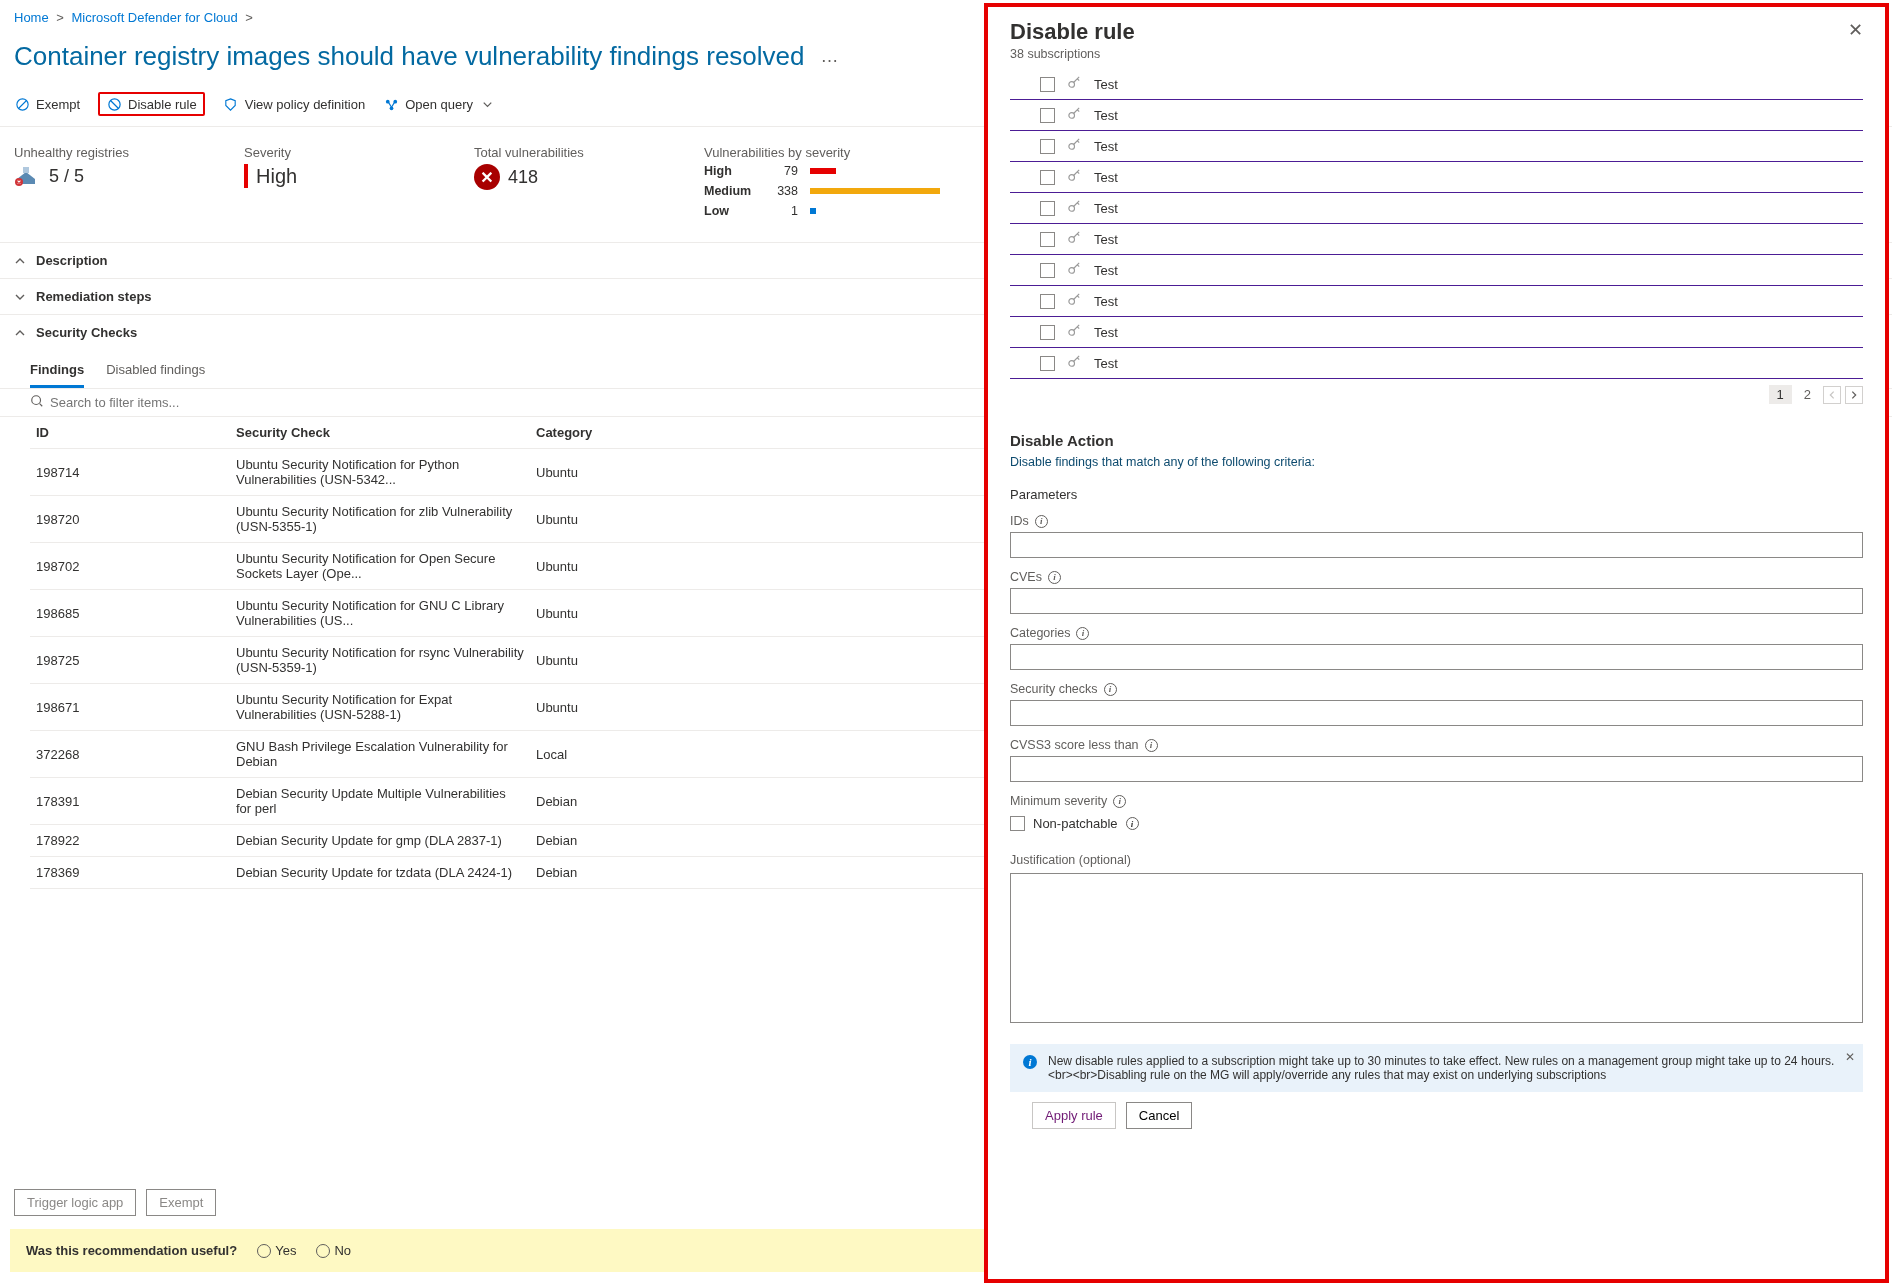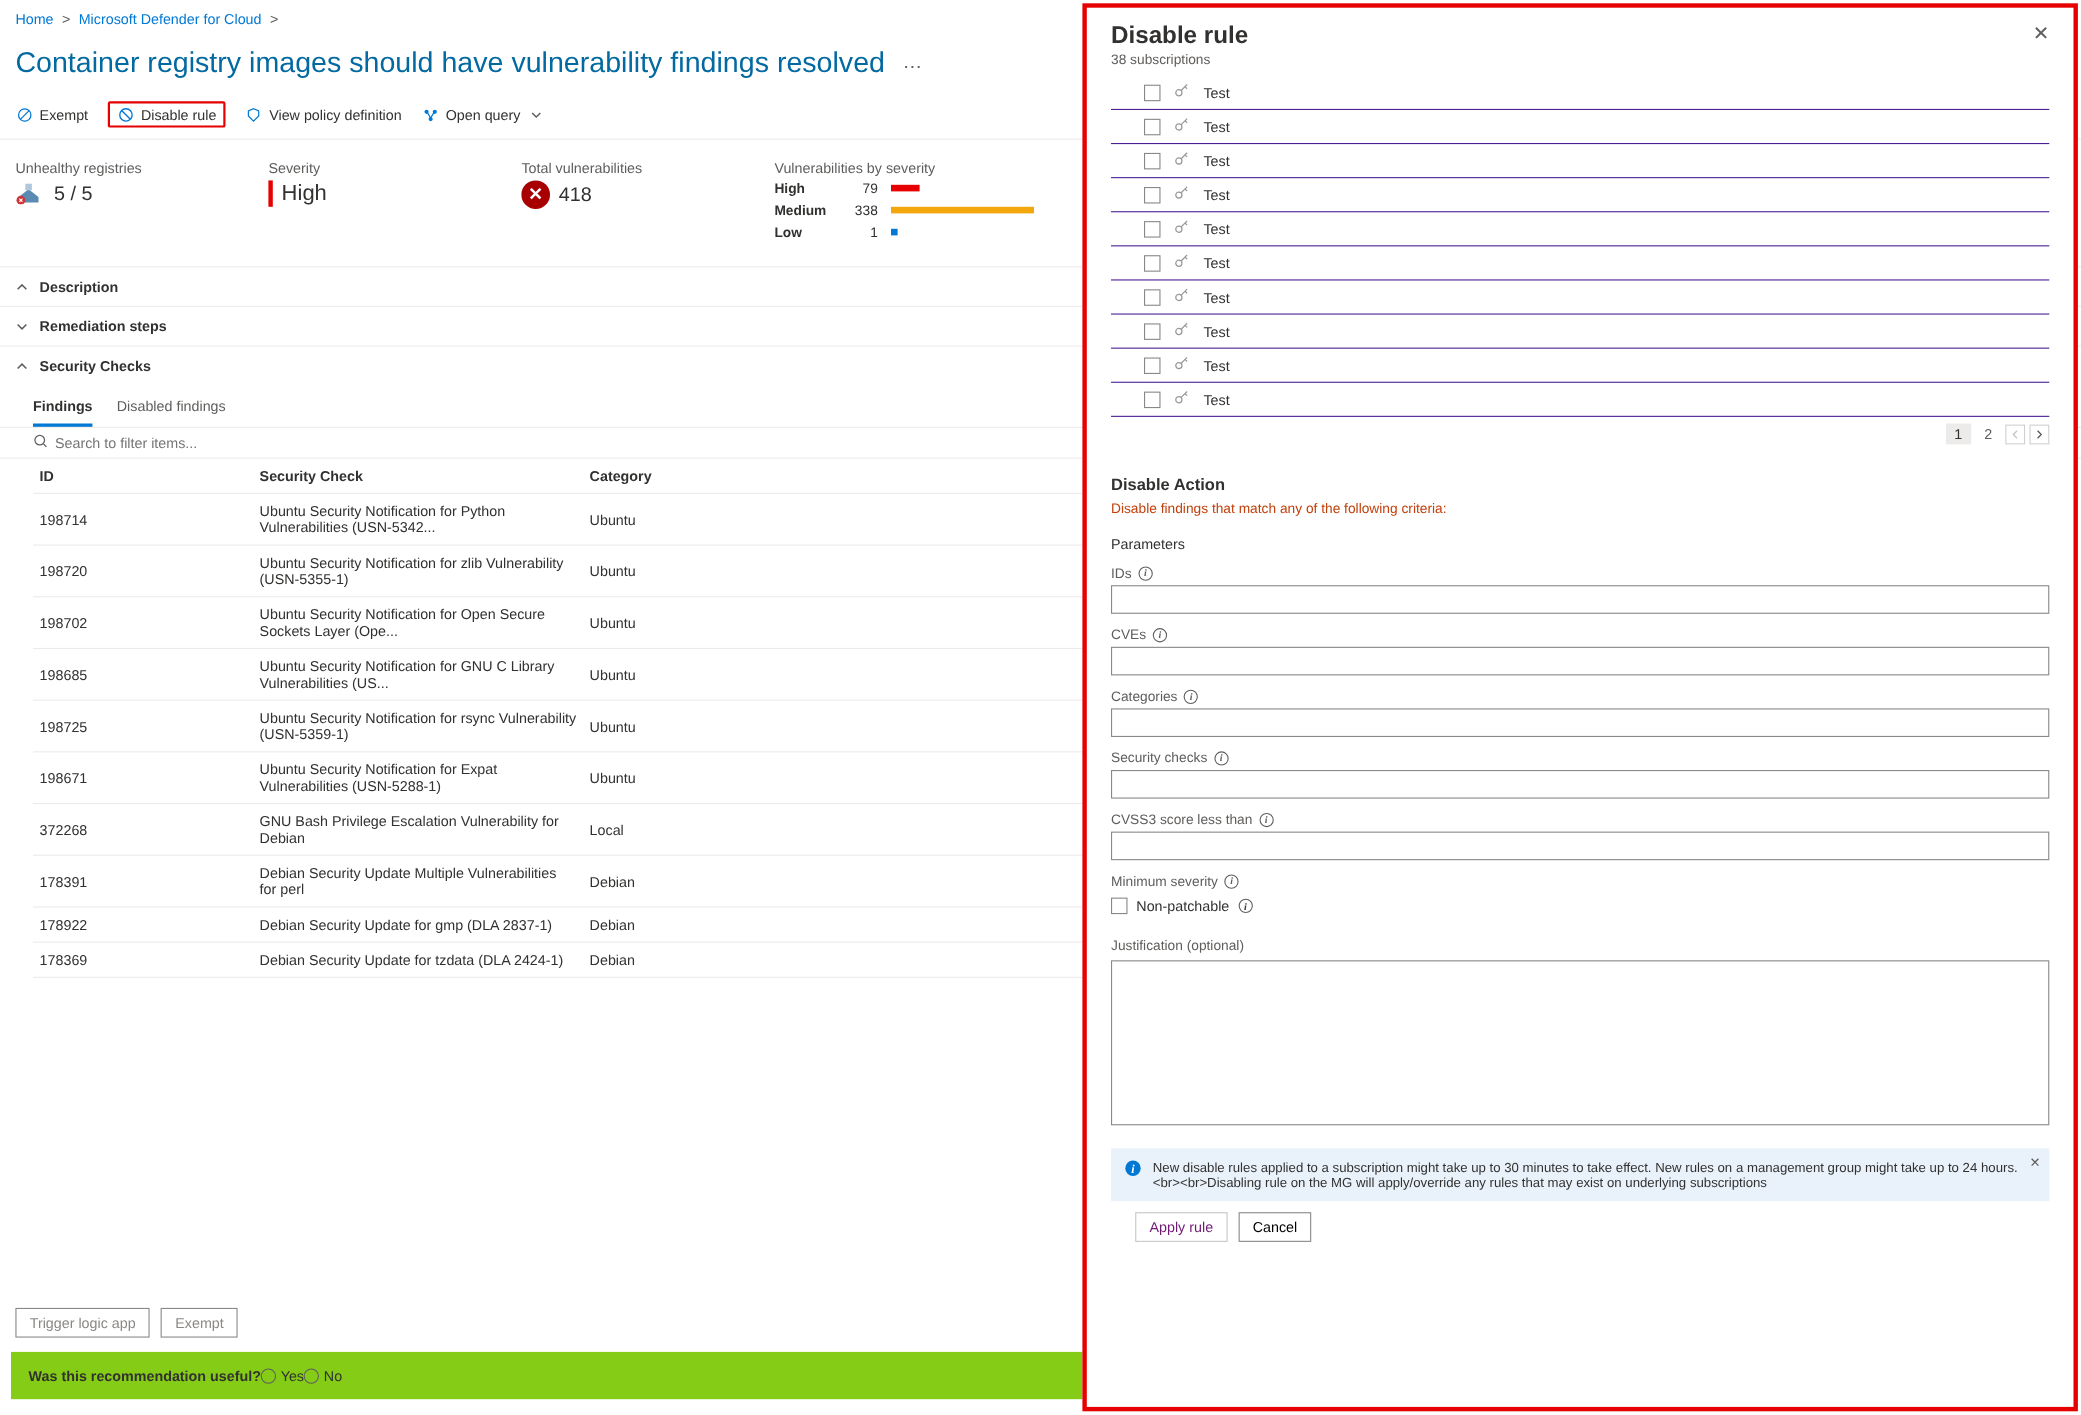--- a/index.html
+++ b/index.html
@@ -43,41 +43,41 @@
 .tab.active { color:#323130; font-weight:600; border-bottom:3px solid #0078d4; }
 .tab.inactive { color:#605e5c; }
 .search-row { padding:5px 30px; border-bottom:1px solid #edebe9; display:flex; align-items:center; gap:6px; color:#605e5c; }
 .search-row input { border:none; outline:none; font-size:13px; width:300px; }
 .table { width:calc(100% - 60px); margin:0 30px; border-collapse:collapse; }
 .table th, .table td { text-align:left; padding:8px 6px; border-bottom:1px solid #edebe9; font-size:13px; }
 .table th { font-weight:600; color:#323130; }
 .table td { color:#323130; }
 .bottom-actions { position:absolute; bottom:70px; left:14px; display:flex; gap:10px; }
 .bottom-actions button { padding:5px 12px; border:1px solid #8a8886; background:#fff; color:#8a8886; font-size:13px; cursor:pointer; }
-.feedback-bar { position:absolute; bottom:14px; left:10px; right:10px; background:#84cc16; padding:14px 16px; display:flex; align-items:center; font-weight:600; }
+.feedback-bar { position:absolute; bottom:14px; left:10px; right:10px; background:#fef9c3; padding:14px 16px; display:flex; align-items:center; gap:20px; font-weight:600; }
 .feedback-bar label { font-weight:400; display:flex; align-items:center; gap:4px; }
 .radio { width:14px; height:14px; border:1px solid #605e5c; border-radius:50%; display:inline-block; }
 
 
 .panel { position:absolute; top:3px; right:3px; width:905px; height:1280px; background:#fff; border:4px solid #e60000; display:flex; flex-direction:column; }
 .panel-inner { padding:12px 22px; flex:1; overflow:auto; }
 .panel-head { display:flex; justify-content:space-between; align-items:flex-start; }
 .panel-title { font-size:22px; font-weight:600; }
 .panel-sub { font-size:12.5px; color:#605e5c; margin-top:2px; margin-bottom:8px; }
 .close-x { font-size:18px; color:#605e5c; cursor:pointer; }
 .sub-row { display:flex; align-items:center; gap:12px; padding:6px 0 6px 30px; border-bottom:1px solid #4c1d95; }
 .chk { width:15px; height:15px; border:1px solid #8a8886; background:#fff; }
 .key-icon svg { width:15px; height:15px; color:#999; }
 .pager { display:flex; align-items:center; gap:4px; justify-content:flex-end; padding:6px 0 14px; color:#605e5c; }
 .pager .pg { padding:2px 8px; cursor:pointer; }
 .pager .pg.active { background:#edebe9; color:#323130; }
 .pager .arrow { width:18px; height:18px; display:inline-flex; align-items:center; justify-content:center; border:1px solid #d2d0ce; cursor:pointer; }
 .pager .arrow.disabled { color:#c8c6c4; }
 .section-title { font-size:15px; font-weight:600; margin:14px 0 6px; }
-.section-desc { font-size:12.5px; color:#c2410c; margin-bottom:18px; }
+.section-desc { font-size:12.5px; color:#0c4a6e; margin-bottom:18px; }
 .param-label { font-size:12.5px; color:#605e5c; margin-top:12px; display:flex; align-items:center; gap:6px; }
 .info-i { width:13px; height:13px; border:1px solid #605e5c; border-radius:50%; display:inline-flex; align-items:center; justify-content:center; font-size:9px; font-style:italic; font-family:Georgia, serif; font-weight:bold; }
 .param-input { width:100%; border:1px solid #8a8886; height:26px; margin-top:4px; padding:2px 6px; font-size:13px; }
 .param-select { width:100%; border:1px solid #8a8886; height:26px; margin-top:4px; padding:2px 4px; font-size:13px; display:flex; align-items:center; justify-content:space-between; cursor:pointer; }
 .check-row { display:flex; align-items:center; gap:8px; margin-top:8px; }
 .textarea { width:100%; height:150px; border:1px solid #8a8886; margin-top:6px; resize:none; }
 .info-box { display:flex; gap:10px; background:#e9f2fa; padding:10px 12px; font-size:12px; color:#323130; margin-top:18px; position:relative; }
 .info-box .ico { flex:0 0 auto; }
 .info-box .dismiss { position:absolute; top:6px; right:8px; cursor:pointer; color:#605e5c; font-size:12px; }
 .panel-footer { padding:10px 22px 0; display:flex; gap:10px; }

